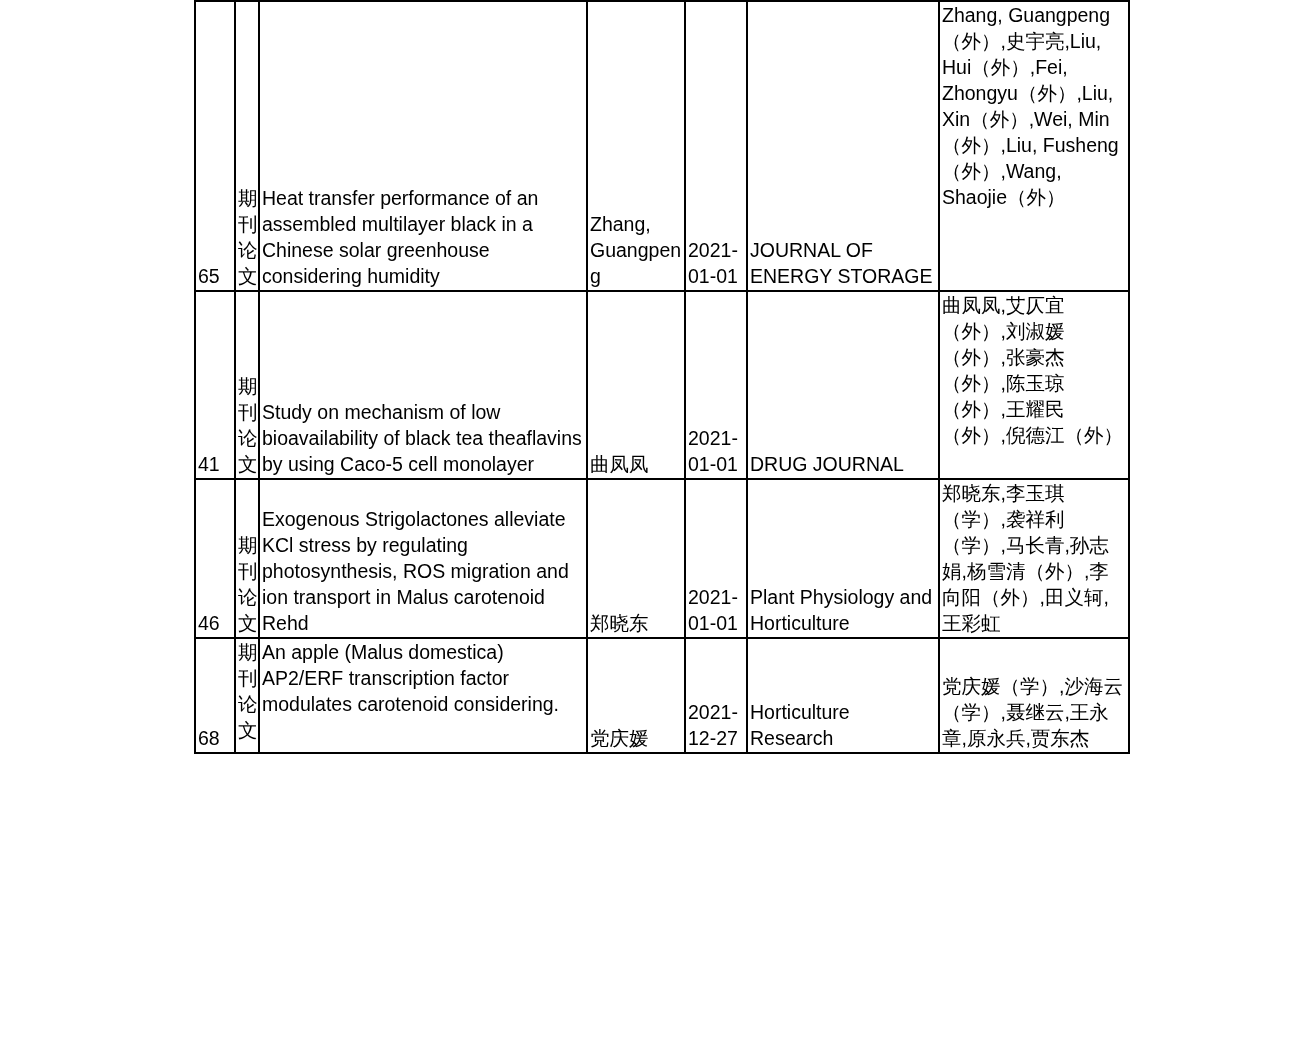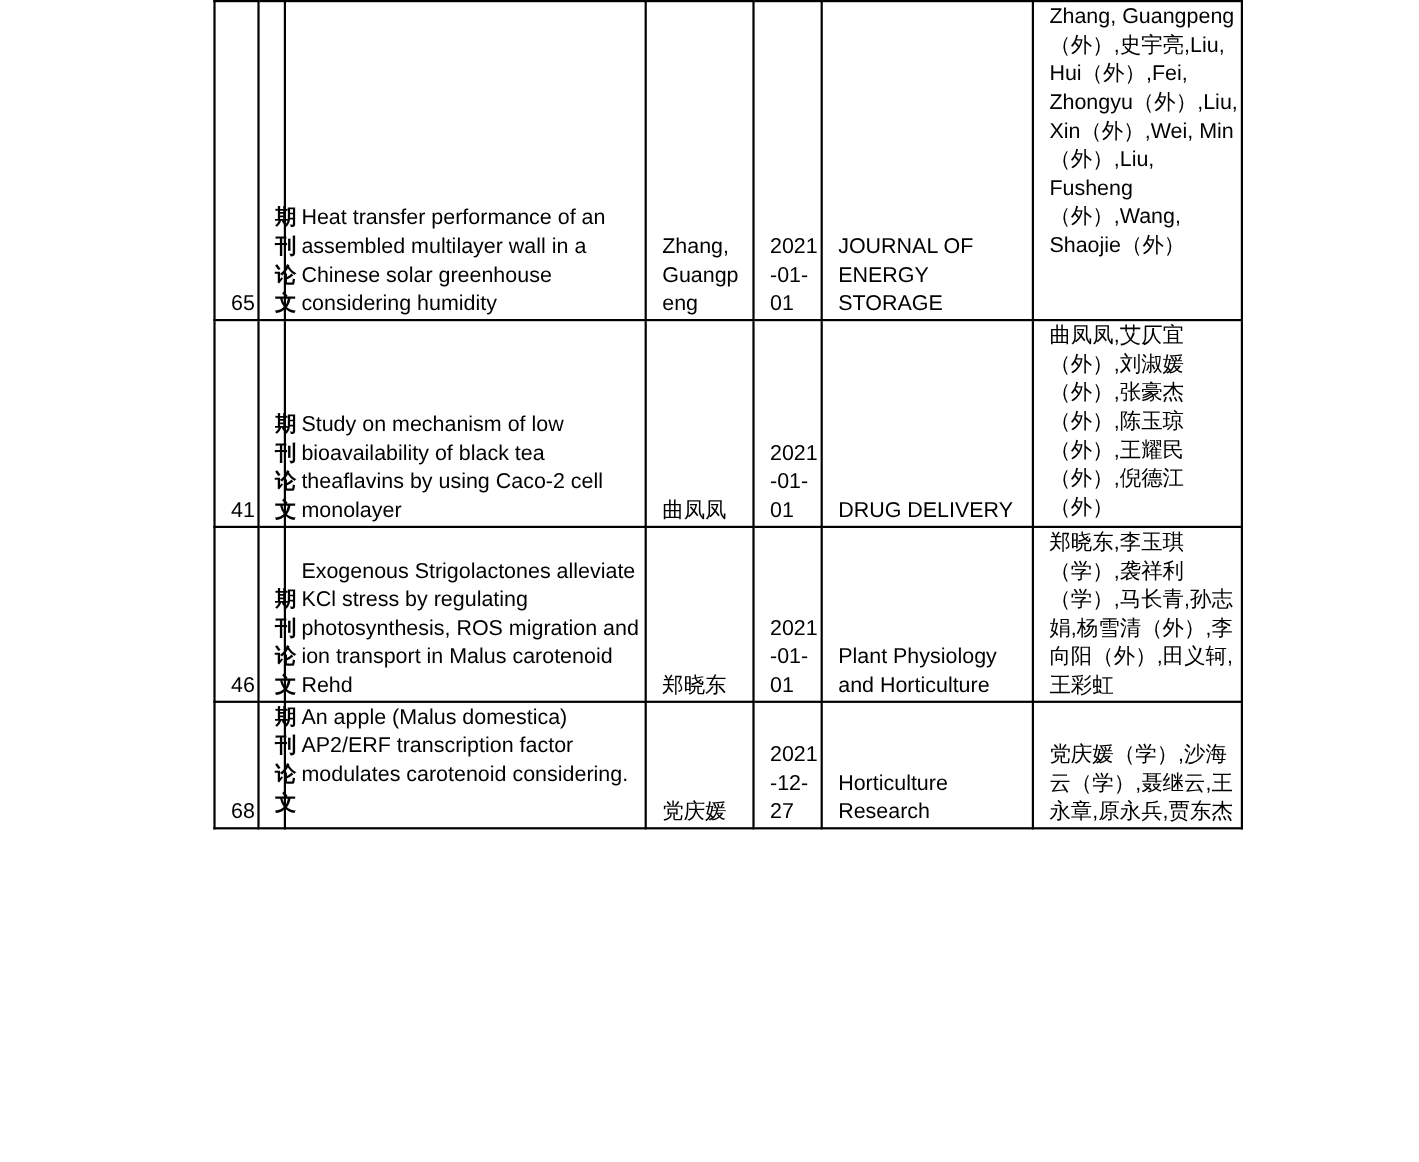--- a/index.html
+++ b/index.html
@@ -27,21 +27,21 @@
     left: 194px;
     top: 0px;
     border-collapse: collapse;
     table-layout: fixed;
     width: 934px;
     background: #ffffff;
   }
   table.pub-table td {
     border: 2px solid #000000;
     vertical-align: bottom;
-    padding: 0 2px 1px 14px;
+    padding: 0 2px 1px 2px;
     font-size: 19.5px;
     line-height: 26px;
     word-wrap: break-word;
     overflow-wrap: break-word;
   }
   
   col.c-index { width: 40px; }
   col.c-type  { width: 24px; }
   col.c-title { width: 328px; }
   col.c-author{ width: 98px; }
@@ -57,21 +57,20 @@
     padding-left: 4px;
   }
   td.type-cell {
     font-size: 19.5px;
     line-height: 26px;
     text-align: left;
     padding-left: 3px;
     padding-right: 0;
     white-space: normal;
     word-break: break-all;
-    font-weight: bold;
   }
   td.title-cell { }
   td.author-cell { }
   td.date-cell {
     word-break: break-all;
   }
   td.source-cell { }
   td.allauthors-cell {
     font-size: 19.5px;
     line-height: 26px;
@@ -90,33 +89,33 @@
       <col class="c-title">
       <col class="c-author">
       <col class="c-date">
       <col class="c-source">
       <col class="c-all">
     </colgroup>
     <tbody>
       <tr style="height:290px;">
         <td class="index-cell">65</td>
         <td class="type-cell">期刊论文</td>
-        <td class="title-cell">Heat transfer performance of an assembled multilayer wall in a Chinese solar greenhouse considering humidity</td>
+        <td class="title-cell">Heat transfer performance of an assembled multilayer black in a Chinese solar greenhouse considering humidity</td>
         <td class="author-cell">Zhang, Guangpeng</td>
         <td class="date-cell">2021-01-01</td>
         <td class="source-cell">JOURNAL OF ENERGY STORAGE</td>
         <td class="allauthors-cell vt-top">Zhang, Guangpeng（外）,史宇亮,Liu, Hui（外）,Fei, Zhongyu（外）,Liu, Xin（外）,Wei, Min（外）,Liu, Fusheng（外）,Wang, Shaojie（外）</td>
       </tr>
       <tr style="height:188px;">
         <td class="index-cell">41</td>
         <td class="type-cell">期刊论文</td>
-        <td class="title-cell">Study on mechanism of low bioavailability of black tea theaflavins by using Caco-2 cell monolayer</td>
+        <td class="title-cell">Study on mechanism of low bioavailability of black tea theaflavins by using Caco-5 cell monolayer</td>
         <td class="author-cell">曲凤凤</td>
         <td class="date-cell">2021-01-01</td>
-        <td class="source-cell">DRUG DELIVERY</td>
+        <td class="source-cell">DRUG JOURNAL</td>
         <td class="allauthors-cell vt-top">曲凤凤,艾仄宜（外）,刘淑媛（外）,张豪杰（外）,陈玉琼（外）,王耀民（外）,倪德江（外）</td>
       </tr>
       <tr style="height:156px;">
         <td class="index-cell">46</td>
         <td class="type-cell">期刊论文</td>
         <td class="title-cell">Exogenous Strigolactones alleviate KCl stress by regulating photosynthesis,  ROS migration and ion transport in Malus carotenoid Rehd</td>
         <td class="author-cell">郑晓东</td>
         <td class="date-cell">2021-01-01</td>
         <td class="source-cell">Plant Physiology and Horticulture</td>
         <td class="allauthors-cell vt-top">郑晓东,李玉琪（学）,袭祥利（学）,马长青,孙志娟,杨雪清（外）,李向阳（外）,田义轲,王彩虹</td>

